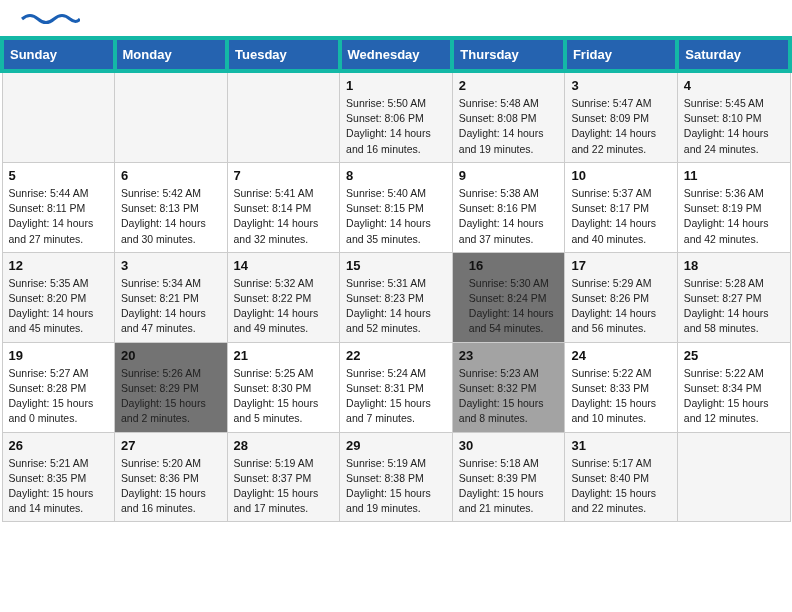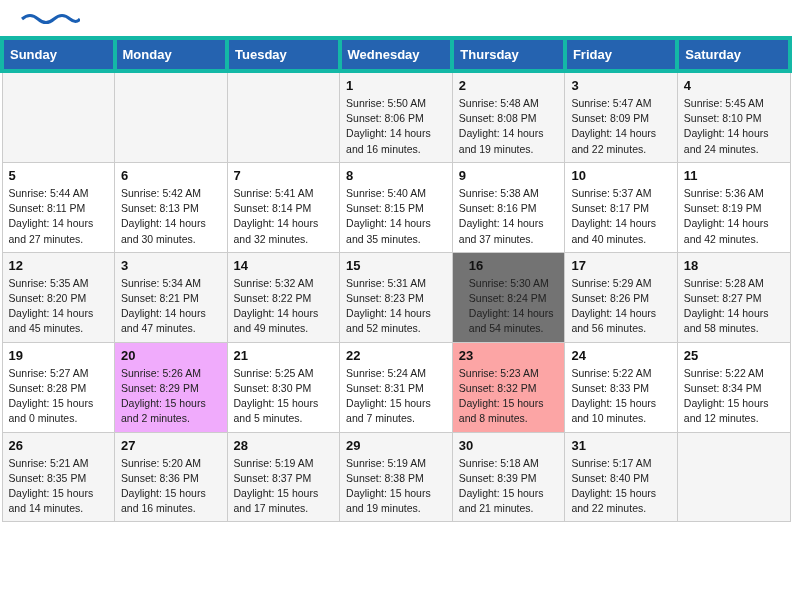--- a/index.html
+++ b/index.html
@@ -198,33 +198,33 @@
         <td style="background: rgb(245, 245, 245); margin-left: 13px;">
           <div class="day-number">18</div>
           <div class="day-info">Sunrise: 5:28 AM<br>Sunset: 8:27 PM<br>Daylight: 14 hours and 58 minutes.</div>
         </td>
       </tr>
       <tr>
         <td style="background: rgb(255, 255, 255);">
           <div class="day-number">19</div>
           <div class="day-info">Sunrise: 5:27 AM<br>Sunset: 8:28 PM<br>Daylight: 15 hours and 0 minutes.</div>
         </td>
-        <td style="background: #f0abfc;">
+        <td style="background: #737373;">
           <div class="day-number">20</div>
           <div class="day-info">Sunrise: 5:26 AM<br>Sunset: 8:29 PM<br>Daylight: 15 hours and 2 minutes.</div>
         </td>
         <td style="background: rgb(255, 255, 255);">
           <div class="day-number">21</div>
           <div class="day-info">Sunrise: 5:25 AM<br>Sunset: 8:30 PM<br>Daylight: 15 hours and 5 minutes.</div>
         </td>
         <td style="background: rgb(255, 255, 255);">
           <div class="day-number">22</div>
           <div class="day-info">Sunrise: 5:24 AM<br>Sunset: 8:31 PM<br>Daylight: 15 hours and 7 minutes.</div>
         </td>
-        <td style="background: #fca5a5;">
+        <td style="background: #a3a3a3;">
           <div class="day-number">23</div>
           <div class="day-info">Sunrise: 5:23 AM<br>Sunset: 8:32 PM<br>Daylight: 15 hours and 8 minutes.</div>
         </td>
         <td style="background: rgb(255, 255, 255);">
           <div class="day-number">24</div>
           <div class="day-info">Sunrise: 5:22 AM<br>Sunset: 8:33 PM<br>Daylight: 15 hours and 10 minutes.</div>
         </td>
         <td style="background: rgb(255, 255, 255);">
           <div class="day-number">25</div>
           <div class="day-info">Sunrise: 5:22 AM<br>Sunset: 8:34 PM<br>Daylight: 15 hours and 12 minutes.</div>

